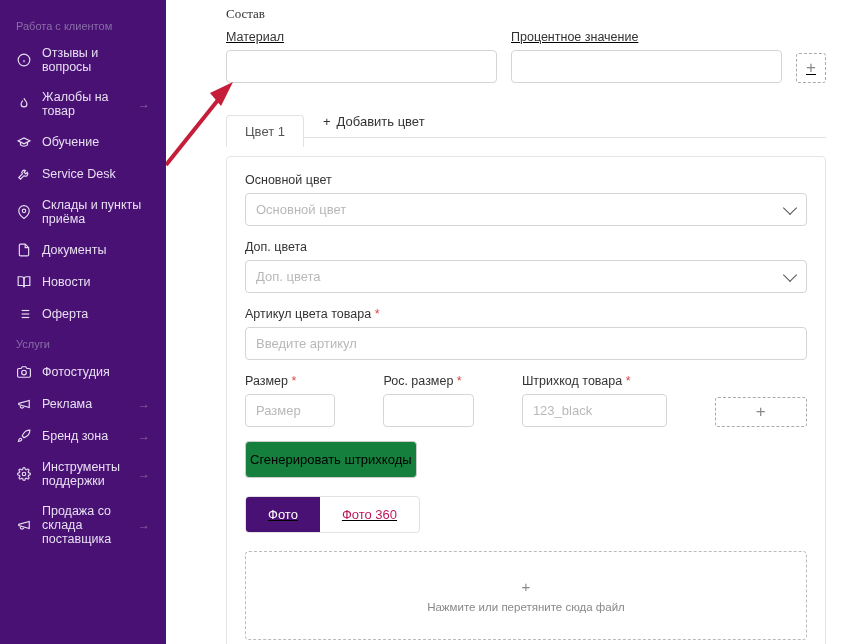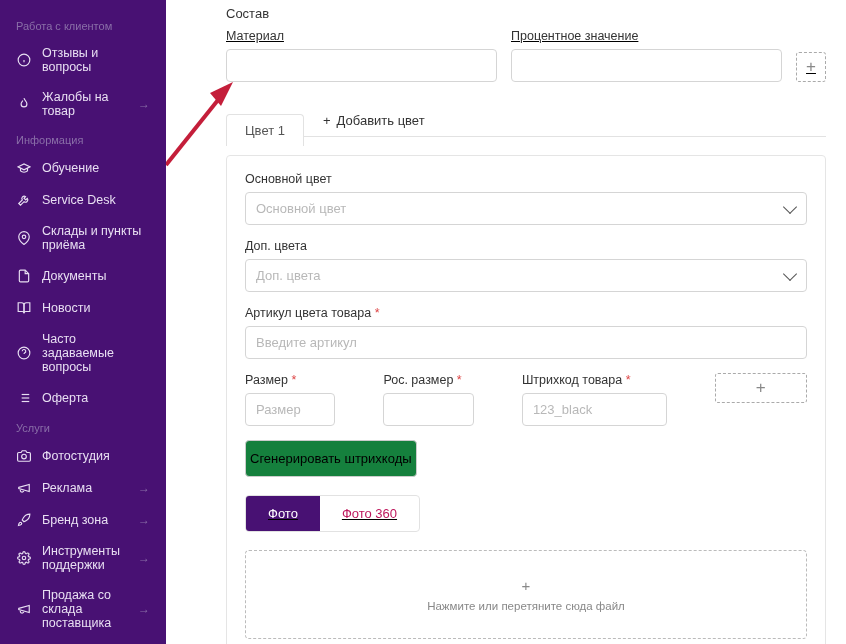--- a/index.html
+++ b/index.html
@@ -31,21 +31,21 @@
 .card { border: 1px solid #e5e5e5; border-radius: 4px; padding: 16px 18px 20px; }
 .photo-tabs { display: flex; border: 1px solid #e2e2e2; border-radius: 4px; width: fit-content; margin-top: 18px; overflow: hidden; text-decoration: underline; }
 .photo-tab { padding: 10px 22px; font-size: 13px; cursor: pointer; }
 .photo-tab.active { background: #481173; color: #fff; }
 .photo-tab:not(.active) { color: #be185d; }
 .btn-outline { border: 1px solid #ccc; border-radius: 4px; background: #15803d; padding: 10px 4px; font-size: 13px; cursor: pointer; margin-top: 14px; }
 .add-square { width: 30px; height: 30px; border: 1px dashed #aaa; border-radius: 3px; display: flex; align-items: center; justify-content: center; font-size: 17px; color: #888; cursor: pointer; flex-shrink: 0; }
 .dropzone { border: 1px dashed #bbb; border-radius: 4px; margin-top: 18px; padding: 26px; text-align: center; color: #888; font-size: 11.5px; cursor: pointer; }
 .dropzone .plus { font-size: 15px; margin-bottom: 6px; color: #888; }
 .top-row { display: flex; gap: 14px; align-items: flex-end; text-decoration: underline; }
-.sec-title { font-size: 13px; color: #333; margin-bottom: 8px; }
+.sec-title { font-size: 13px; color: #333; margin-bottom: 8px; font-family: Liberation Serif, serif; }
 
 .arrow-overlay { position: absolute; left: -5px; top: 75px; width: 80px; height: 95px; pointer-events: none; z-index: 10; }
 </style>
 </head>
 <body>
 
 <div class="sidebar">
     <div class="sidebar-section-title">Работа с клиентом</div>
     <div class="sidebar-item">
       <span class="ic">
@@ -59,21 +59,20 @@
     </div>
     <div class="sidebar-item">
       <span class="ic">
         <svg width="14" height="14" viewBox="0 0 24 24" fill="none" stroke="currentColor" stroke-width="2">
           <path d="M12 2c1 4 5 5 5 10a5 5 0 0 1-10 0c0-3 2-4 3-6"></path>
         </svg>
       </span>
       <span class="lbl">Жалобы на товар</span>
       <span class="arr">→</span>
     </div>
-    <div class="sidebar-section-title">Информация</div>
     <div class="sidebar-item">
       <span class="ic">
         <svg width="14" height="14" viewBox="0 0 24 24" fill="none" stroke="currentColor" stroke-width="2">
           <path d="M22 10L12 5 2 10l10 5 10-5z"></path>
           <path d="M6 12v5c3 3 9 3 12 0v-5"></path>
         </svg>
       </span>
       <span class="lbl">Обучение</span>
     </div>
     <div class="sidebar-item">
@@ -103,30 +102,20 @@
       <span class="lbl">Документы</span>
     </div>
     <div class="sidebar-item">
       <span class="ic">
         <svg width="14" height="14" viewBox="0 0 24 24" fill="none" stroke="currentColor" stroke-width="2">
           <path d="M2 3h6a4 4 0 0 1 4 4v14a3 3 0 0 0-3-3H2z"></path>
           <path d="M22 3h-6a4 4 0 0 0-4 4v14a3 3 0 0 1 3-3h7z"></path>
         </svg>
       </span>
       <span class="lbl">Новости</span>
-    </div>
-    <div class="sidebar-item">
-      <span class="ic">
-        <svg width="14" height="14" viewBox="0 0 24 24" fill="none" stroke="currentColor" stroke-width="2">
-          <circle cx="12" cy="12" r="10"></circle>
-          <path d="M9 9a3 3 0 1 1 4 2.8c-.7.4-1 1-1 1.7"></path>
-          <line x1="12" y1="17" x2="12" y2="17"></line>
-        </svg>
-      </span>
-      <span class="lbl">Часто задаваемые вопросы</span>
     </div>
     <div class="sidebar-item">
       <span class="ic">
         <svg width="14" height="14" viewBox="0 0 24 24" fill="none" stroke="currentColor" stroke-width="2">
           <line x1="8" y1="6" x2="21" y2="6"></line>
           <line x1="8" y1="12" x2="21" y2="12"></line>
           <line x1="8" y1="18" x2="21" y2="18"></line>
           <line x1="3" y1="6" x2="3" y2="6"></line>
           <line x1="3" y1="12" x2="3" y2="12"></line>
           <line x1="3" y1="18" x2="3" y2="18"></line>
@@ -224,21 +213,21 @@
     <div class="field-group">
       <span class="label-sm">Доп. цвета</span>
       <div class="select-wrap">
         <input class="input select" placeholder="Доп. цвета" style="">
       </div>
     </div>
     <div class="field-group">
       <span class="label-sm req">Артикул цвета товара</span>
       <input class="input" placeholder="Введите артикул" style="">
     </div>
-    <div class="row" style="gap:48px;">
+    <div class="row" style="align-items:flex-end;gap:48px;">
       <div>
         <span class="label-sm req">Размер</span>
         <input class="input" placeholder="Размер" style="">
       </div>
       <div>
         <span class="label-sm req">Рос. размер</span>
         <input class="input" style="">
       </div>
       <div style="flex:1.6;">
         <span class="label-sm req">Штрихкод товара</span>

